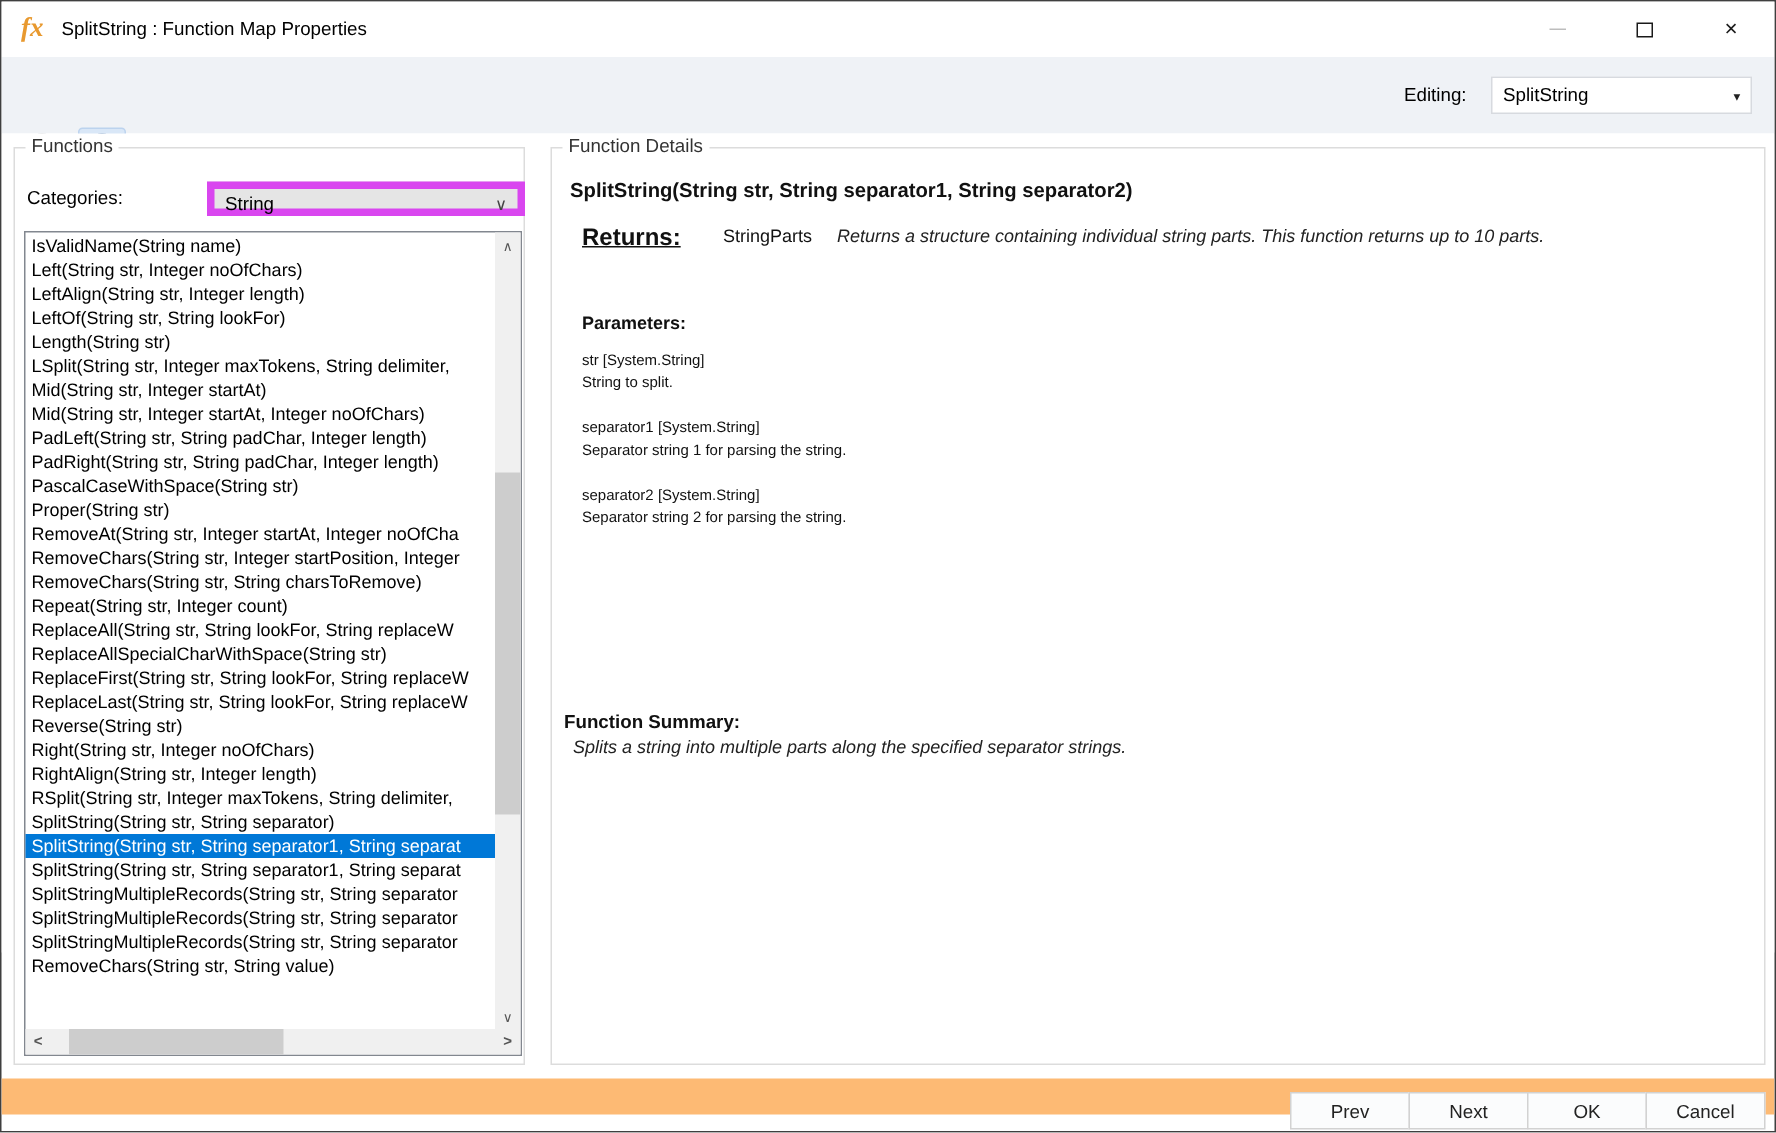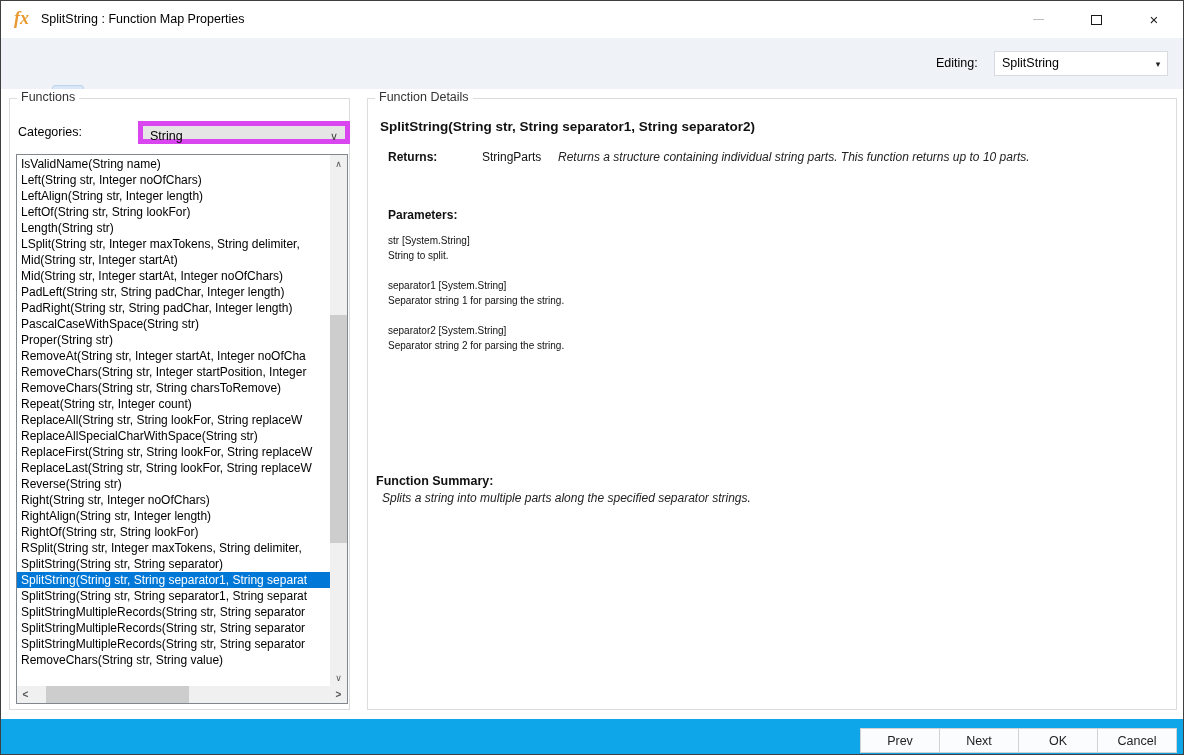--- a/index.html
+++ b/index.html
@@ -61,32 +61,32 @@
   .vscroll .arrow.down{bottom:0;}
   .vscroll .thumb{position:absolute;left:0;top:160px;width:17px;height:228px;background:#cdcdcd;}
   .hscroll{position:absolute;left:0;bottom:0;width:330px;height:17px;background:#f0f0f0;}
   .hscroll .arrow{position:absolute;top:0;width:17px;height:17px;display:flex;align-items:center;
     justify-content:center;font-size:10px;color:#555;font-weight:bold;}
   .hscroll .arrow.left{left:0;}
   .hscroll .arrow.right{right:0;}
   .hscroll .thumb{position:absolute;top:0;left:29px;width:143px;height:17px;background:#cdcdcd;}
   
   .signature{position:absolute;left:12px;top:20px;font-size:13.5px;font-weight:bold;color:#111;}
-  .returns-label{position:absolute;left:20px;top:51px;font-size:12px;font-weight:bold;color:#111;}
+  .returns-label{position:absolute;left:20px;top:51px;font-size:16px;font-weight:bold;color:#111;text-decoration:underline;}
   .returns-type{position:absolute;left:114px;top:51px;font-size:12px;color:#111;}
   .returns-desc{position:absolute;left:190px;top:51px;font-size:12px;font-style:italic;color:#222;
     width:600px;}
   .params-label{position:absolute;left:20px;top:109px;font-size:12px;font-weight:bold;color:#111;}
   .params-list{position:absolute;left:20px;top:134px;font-size:10px;color:#111;}
   .param{margin-bottom:15px;}
   .param div{line-height:15px;}
   .summary-label{position:absolute;left:8px;top:375px;font-size:12.5px;font-weight:bold;color:#111;text-align:center;}
   .summary-text{position:absolute;left:14px;top:392px;font-size:12px;font-style:italic;color:#222;}
   
-  .footer{position:absolute;left:0;top:718px;right:0;height:36px;background:#0ea5e9;padding-left:12px;}
+  .footer{position:absolute;left:0;top:718px;right:0;height:24px;background:#fdba74;padding-left:12px;}
   .footer-buttons{position:absolute;left:860px;top:9px;display:flex;}
   .dlg-btn{width:80px;height:25px;background:#fbfcfd;border:1px solid #d2d2d2;margin-left:-1px;
     font-family:"Liberation Sans",sans-serif;font-size:12.5px;color:#222;text-align:center;
     line-height:22px;padding:0;}
 </style>
 </head>
 <body>
 
 <div class="window">
 
@@ -150,21 +150,20 @@
             <div class="list-item">RemoveChars(String str, Integer startPosition, Integer</div>
             <div class="list-item">RemoveChars(String str, String charsToRemove)</div>
             <div class="list-item">Repeat(String str, Integer count)</div>
             <div class="list-item">ReplaceAll(String str, String lookFor, String replaceW</div>
             <div class="list-item">ReplaceAllSpecialCharWithSpace(String str)</div>
             <div class="list-item">ReplaceFirst(String str, String lookFor, String replaceW</div>
             <div class="list-item">ReplaceLast(String str, String lookFor, String replaceW</div>
             <div class="list-item">Reverse(String str)</div>
             <div class="list-item">Right(String str, Integer noOfChars)</div>
             <div class="list-item">RightAlign(String str, Integer length)</div>
-            <div class="list-item">RightOf(String str, String lookFor)</div>
             <div class="list-item">RSplit(String str, Integer maxTokens, String delimiter,</div>
             <div class="list-item">SplitString(String str, String separator)</div>
             <div class="list-item selected">SplitString(String str, String separator1, String separat</div>
             <div class="list-item">SplitString(String str, String separator1, String separat</div>
             <div class="list-item">SplitStringMultipleRecords(String str, String separator</div>
             <div class="list-item">SplitStringMultipleRecords(String str, String separator</div>
             <div class="list-item">SplitStringMultipleRecords(String str, String separator</div>
             <div class="list-item">RemoveChars(String str, String value)</div>
           </div>
         <div class="vscroll">

